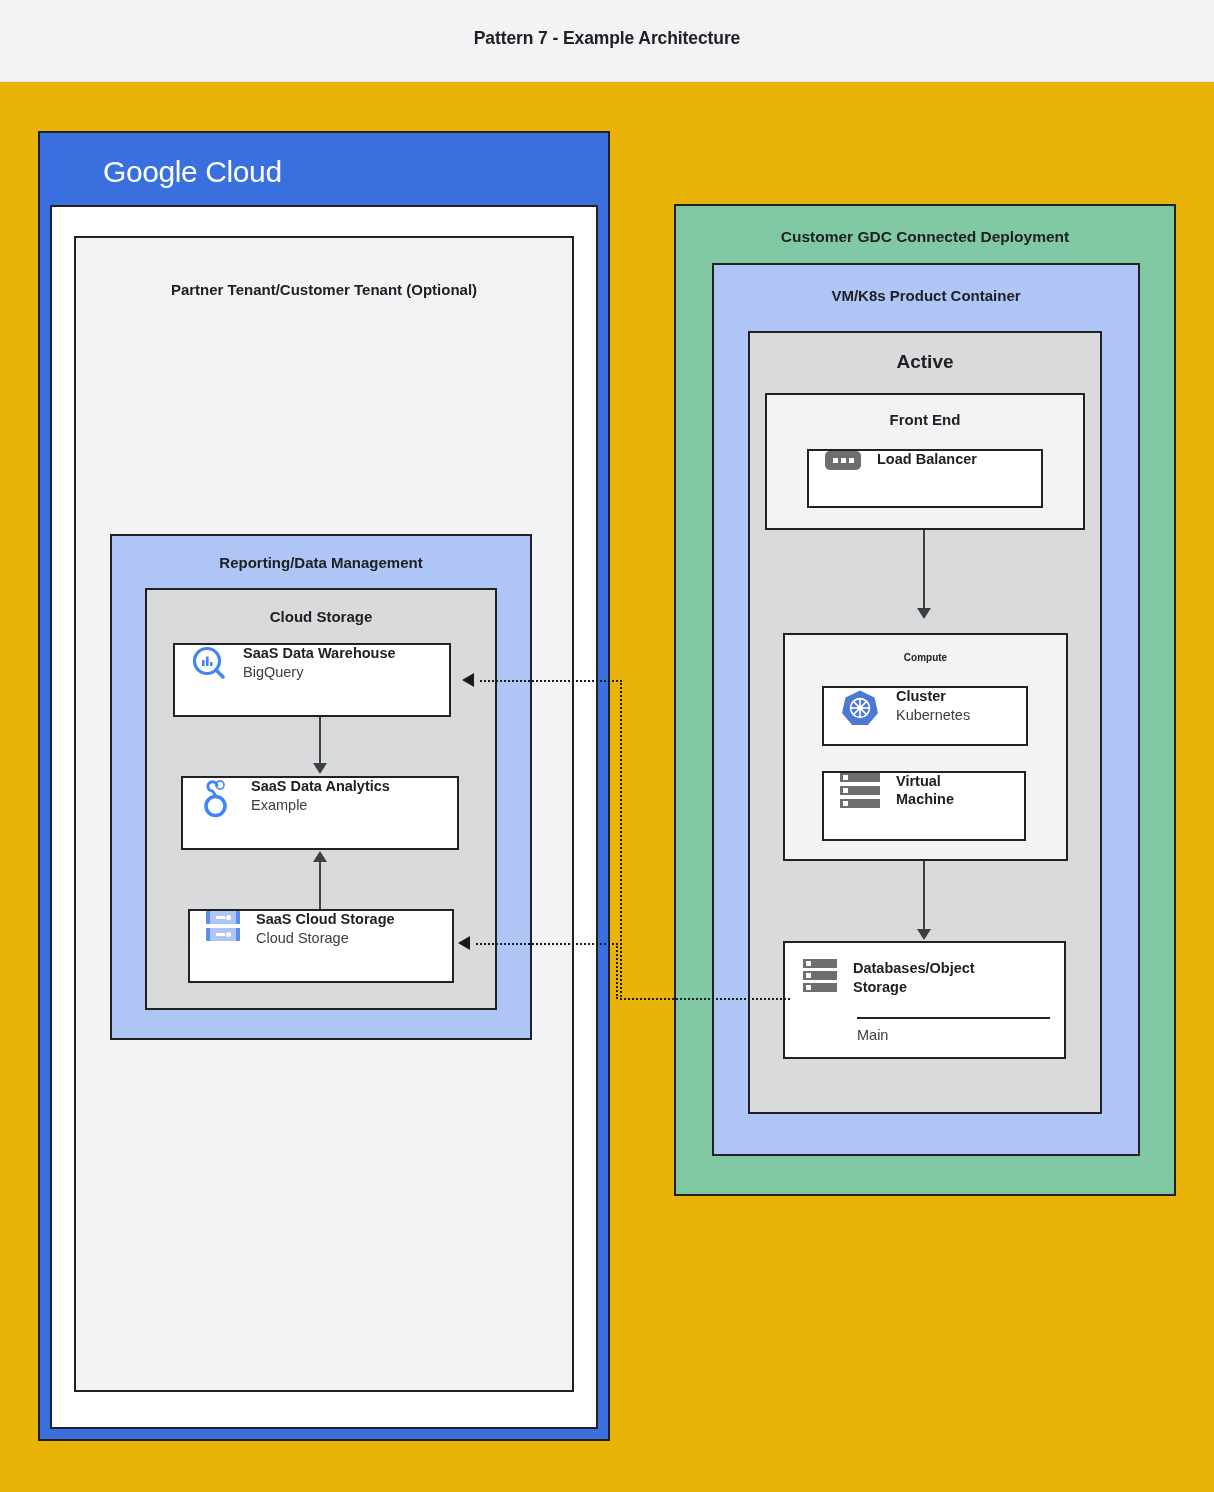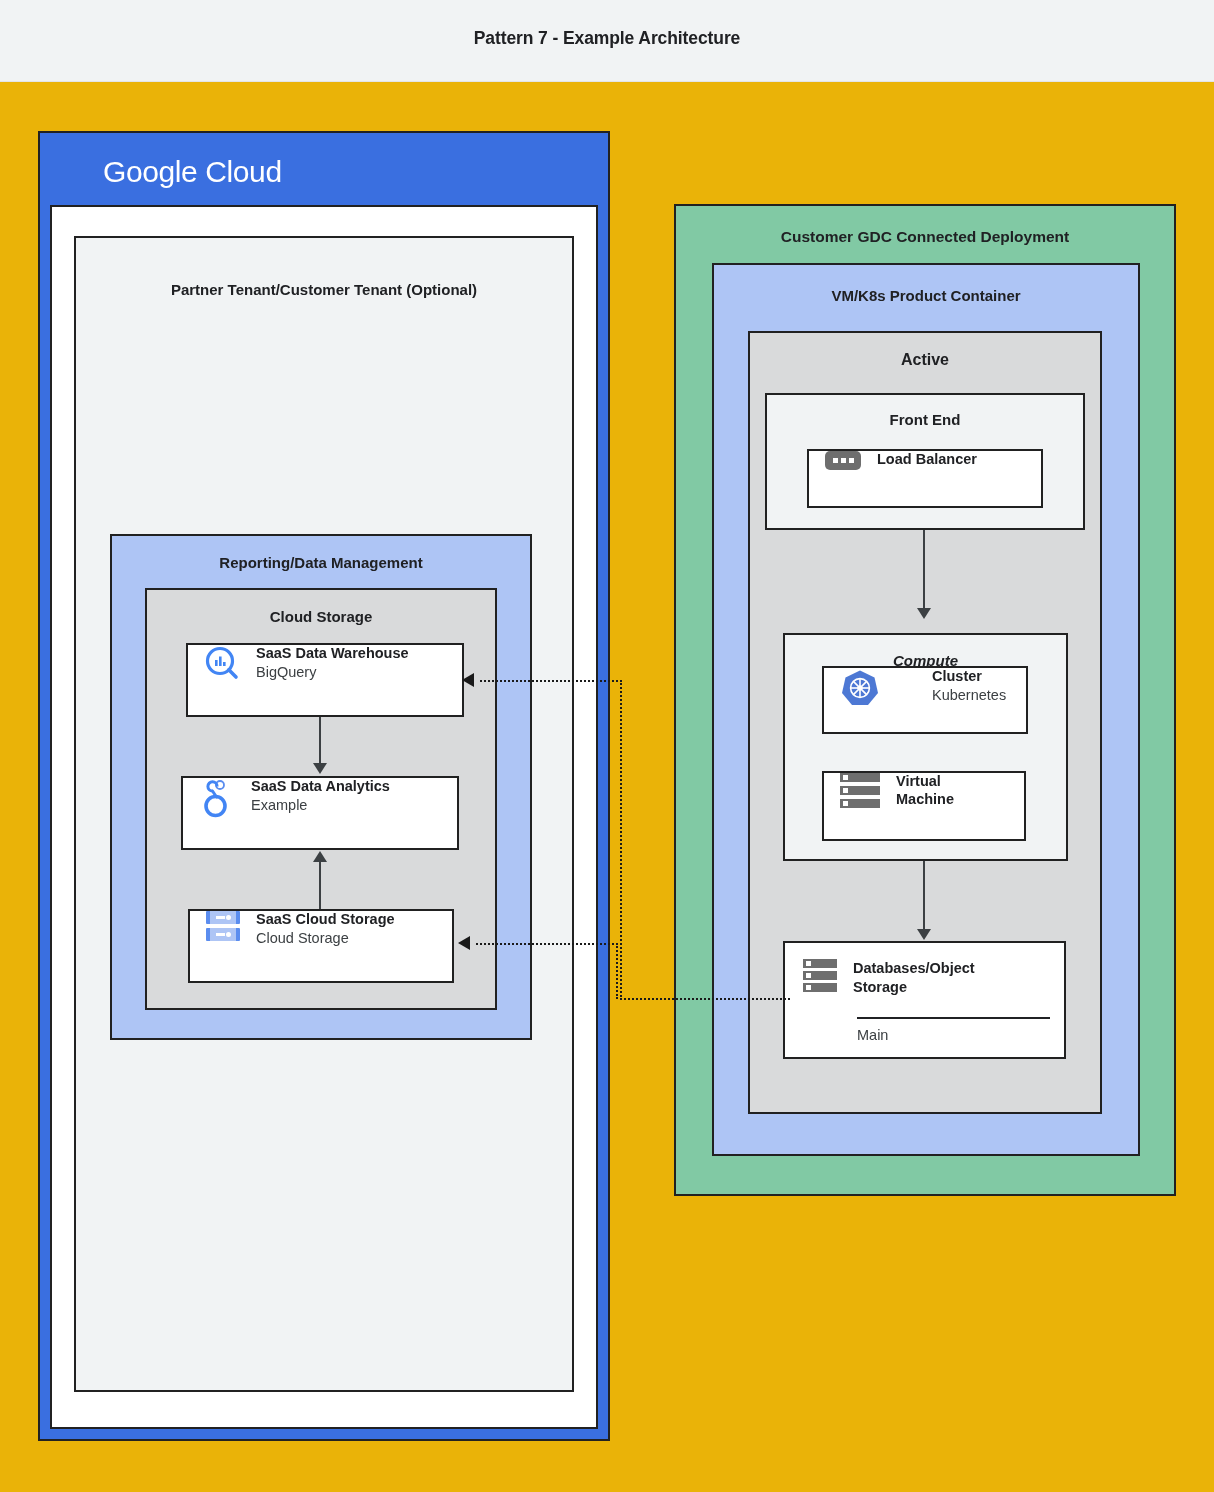--- a/index.html
+++ b/index.html
@@ -89,42 +89,42 @@
     margin-left: 16px;
     margin-right: 16px;
     display: flex;
     align-items: center;
     justify-content: center;
   }
   .svc .txt { display: flex; flex-direction: column; justify-content: center; }
   .svc .t1 { font-size: 14.5px; font-weight: bold; color: #202124; line-height: 1.22; }
   .svc .t2 { font-size: 14.5px; font-weight: 400; color: #3c4043; line-height: 1.25; }
 
-  .svc-bq     { left: 186px; top: 643px;  width: 278px; height: 74px; }
+  .svc-bq     { left: 173px; top: 643px;  width: 278px; height: 74px; }
   .svc-looker { left: 181px; top: 776px;  width: 278px; height: 74px; }
   .svc-gcs    { left: 188px; top: 909px;  width: 266px; height: 74px; }
 
   
   .gdc-outer { left: 674px; top: 204px; width: 502px; height: 992px; background: #81c9a4; }
   .gdc-title { top: 22px; font-size: 15.5px; }
 
   .vmk8s-box { left: 712px; top: 263px; width: 428px; height: 893px; background: #aec5f5; }
   .vmk8s-title { top: 22px; font-size: 15px; }
 
   .active-box { left: 748px; top: 331px; width: 354px; height: 783px; background: #d9dadb; }
-  .active-title { top: 18px; font-size: 16px; }
+  .active-title { top: 18px; font-size: 19px; }
 
   .frontend-box { left: 765px; top: 393px; width: 320px; height: 137px; background: #f1f3f4; }
   .frontend-title { top: 16px; font-size: 15px; }
 
   .compute-box { left: 783px; top: 633px; width: 285px; height: 228px; background: #f1f3f4; }
-  .compute-title { top: 17px; font-size: 15px; font-style: italic; }
+  .compute-title { top: 17px; font-size: 10px; }
 
   .lb-card   { left: 807px; top: 449px; width: 236px; height: 59px; }
-  .k8s-card  { left: 822px; top: 666px; width: 206px; height: 68px; gap: 36px; }
+  .k8s-card  { left: 822px; top: 686px; width: 206px; height: 60px; }
   .vm-card   { left: 822px; top: 771px; width: 204px; height: 70px; }
   .db-card   { left: 783px; top: 941px; width: 283px; height: 118px; }
 
   .db-card { position: absolute; box-sizing: border-box; border: 2px solid #212121; background:#ffffff; }
   .db-top { display: flex; align-items: flex-start; padding: 16px 0 0 0; }
   .db-top .ico { flex: 0 0 auto; margin-left: 18px; margin-right: 16px; }
   .db-top .t1 { font-size: 14.5px; font-weight: bold; color: #202124; line-height: 1.32; max-width: 165px; }
   .db-divider { position: absolute; left: 72px; top: 74px; width: 193px; height: 2px; background: #202124; }
   .db-sub { position: absolute; left: 72px; top: 84px; font-size: 14.5px; color: #3c4043; }
 

